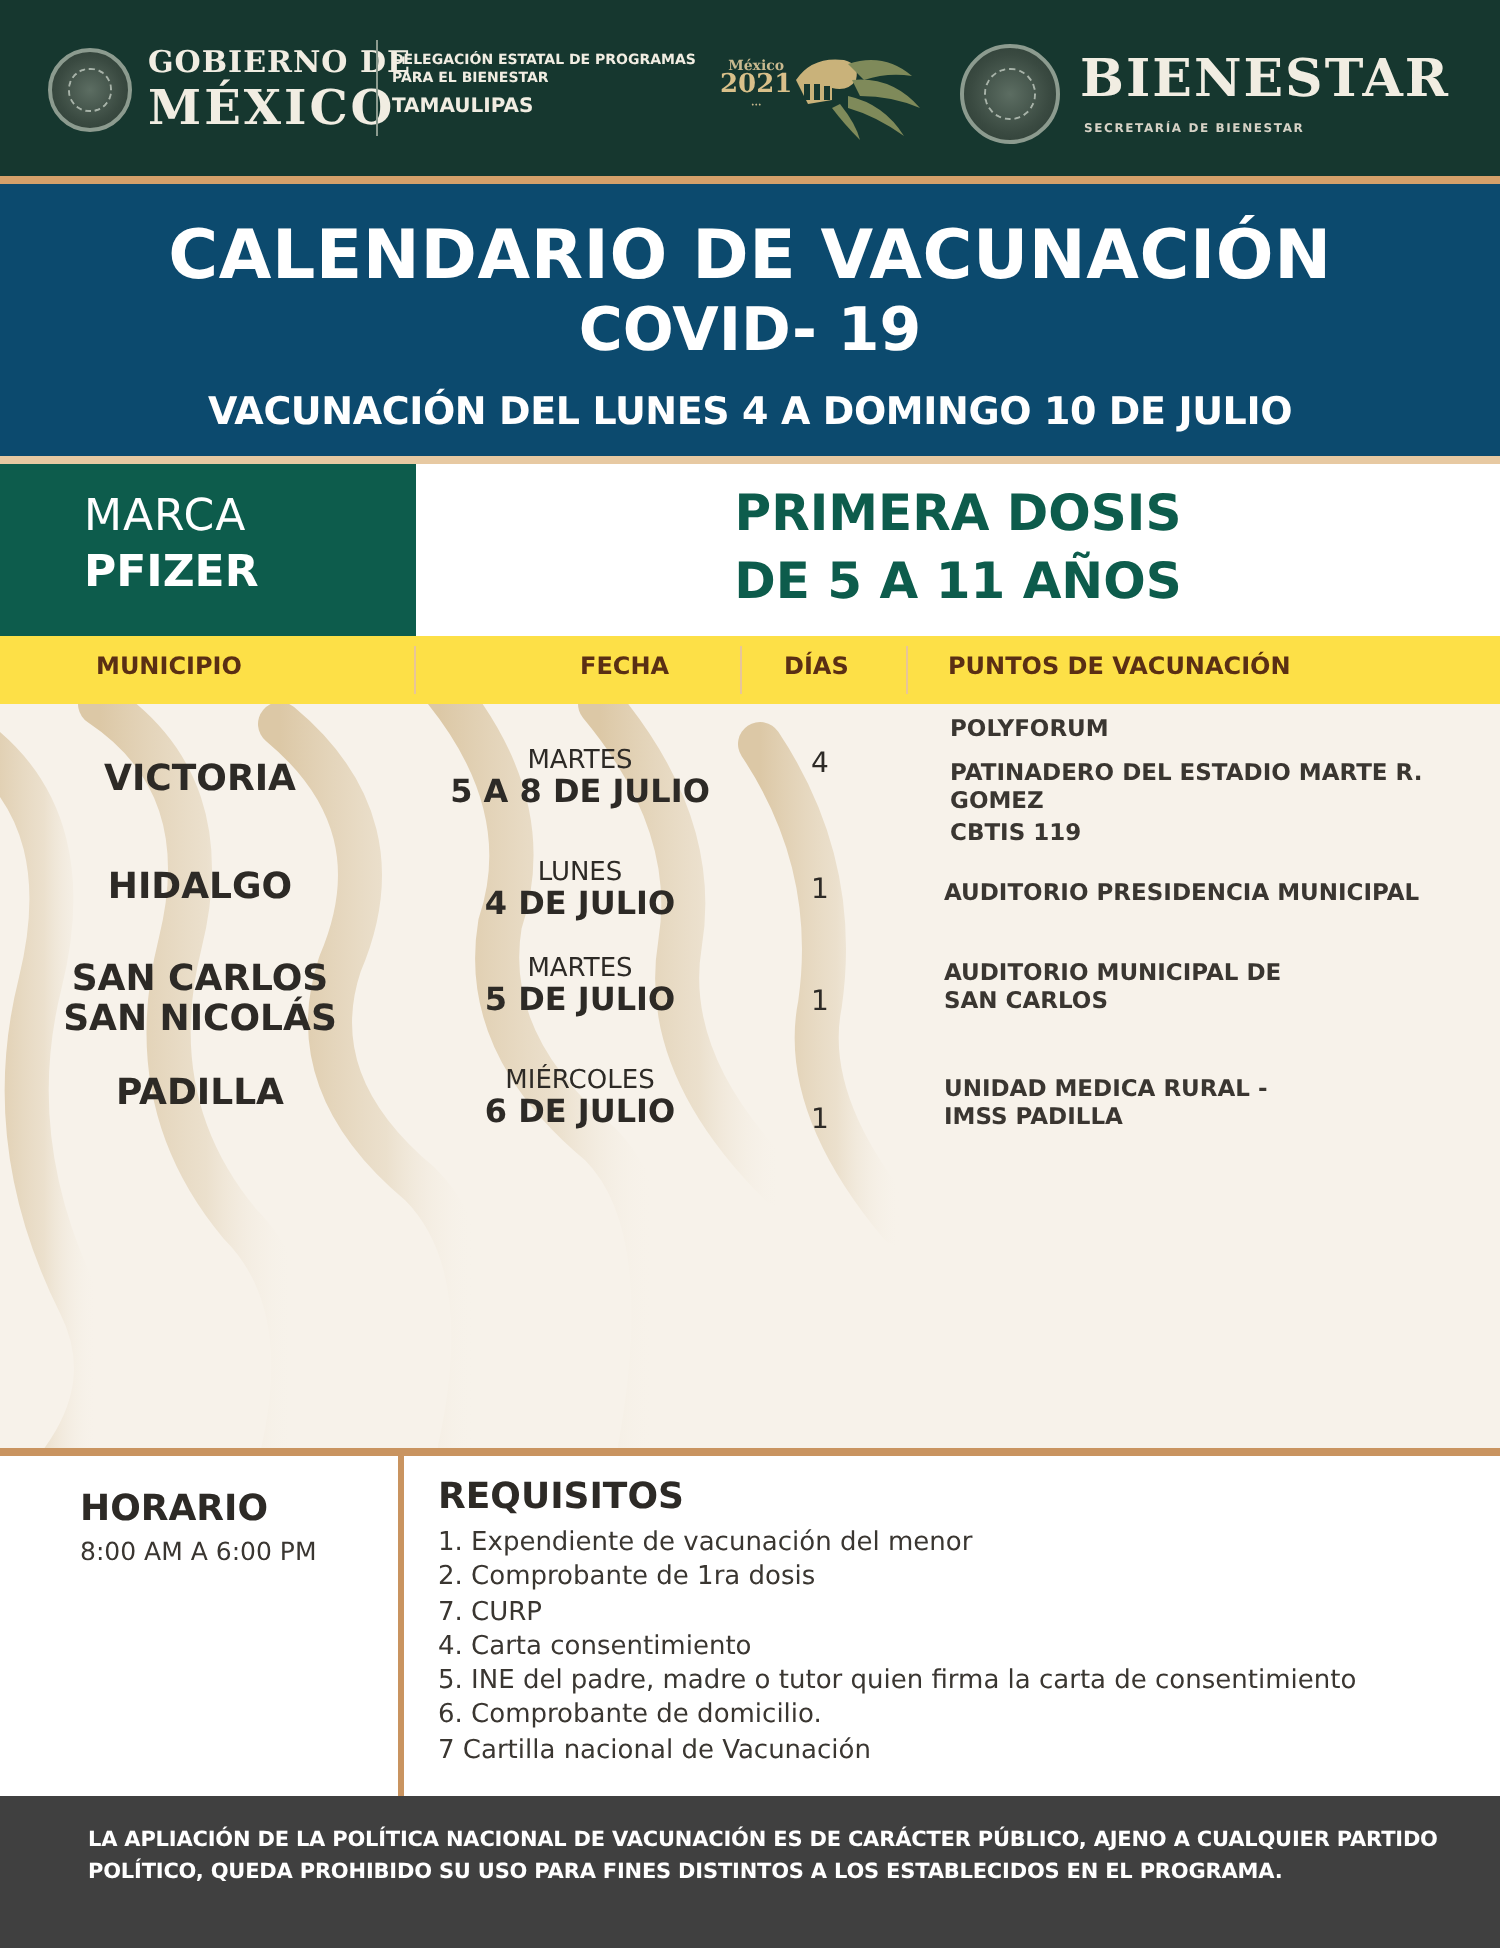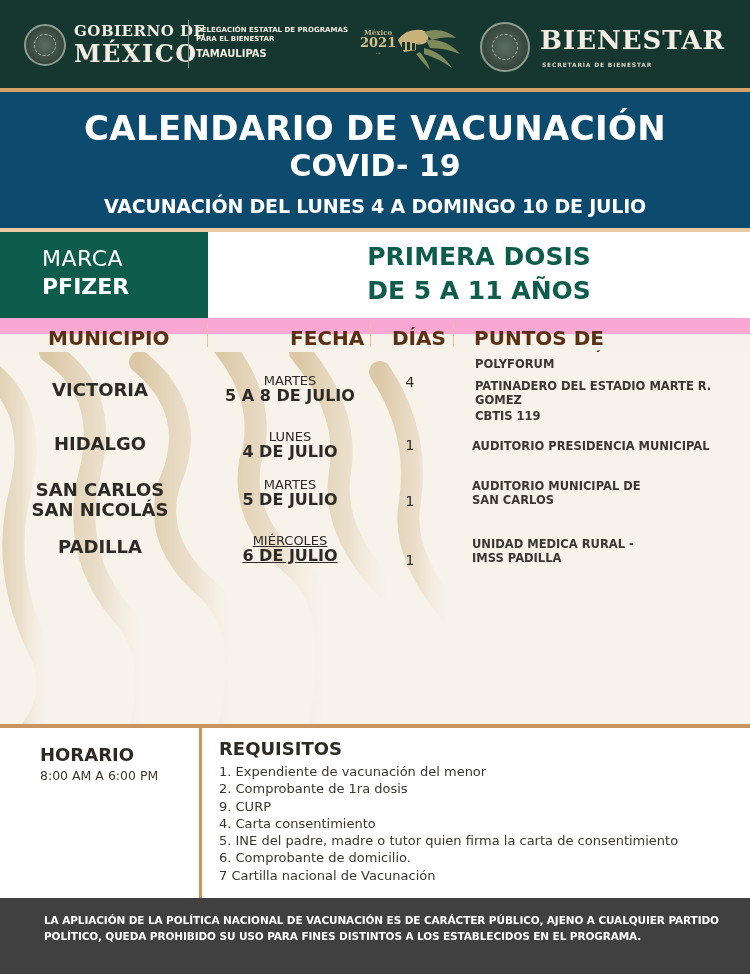--- a/index.html
+++ b/index.html
@@ -34,21 +34,21 @@
 
   
   .brand { position: absolute; left: 0; top: 232px; width: 208px; height: 86px; background: #0d5c4c; color: #ffffff; }
   .brand .m { position: absolute; left: 42px; top: 14px; font-size: 22px; font-weight: normal; letter-spacing: 0.5px; }
   .brand .p { position: absolute; left: 42px; top: 42px; font-size: 22px; font-weight: bold; }
   .dose { position: absolute; left: 208px; top: 232px; width: 542px; height: 86px; background: #ffffff; color: #0d5c4c; text-align: center; font-weight: bold; }
   .dose .d1 { position: absolute; left: 0; width: 542px; top: 10px; font-size: 25px; }
   .dose .d2 { position: absolute; left: 0; width: 542px; top: 44px; font-size: 25px; }
 
   
-  .colhead { position: absolute; left: 0; top: 318px; width: 750px; height: 16px; background: #f9a8d4; color: #5a2f14; font-weight: bold; font-size: 20px; }
+  .colhead { position: absolute; left: 0; top: 318px; width: 750px; height: 34px; background: #fde047; color: #5a2f14; font-weight: bold; font-size: 12px; }
   .colhead span { position: absolute; top: 8px; }
   .colhead .sep { position: absolute; top: 5px; width: 1px; height: 24px; background: #e8c598; }
 
   
   .tbody { position: absolute; left: 0; top: 352px; width: 750px; height: 372px; background: #f7f2ea; overflow: hidden; }
   .pattern { position: absolute; left: 0; top: 0; width: 560px; height: 372px; }
   .cell { position: absolute; color: #2d2a26; }
   .mun { font-weight: bold; font-size: 18px; text-align: center; line-height: 1.1; width: 200px; left: 0; }
   .fecha { text-align: center; width: 160px; left: 210px; line-height: 1.05; }
   .fecha .day { font-size: 13px; }
@@ -181,39 +181,39 @@
     <div>SAN NICOLÁS</div>
   </div>
   <div class="cell fecha" style="top:126px;">
     <div class="day">MARTES</div>
     <div class="date">5 DE JULIO</div>
   </div>
   <div class="cell dias" style="top:141px;">1</div>
   <div class="cell punto" style="top:128px;left:472px;width:170px;">AUDITORIO MUNICIPAL DE SAN CARLOS</div>
 
   <div class="cell mun" style="top:185px;">PADILLA</div>
-  <div class="cell fecha" style="top:182px;text-decoration:underline;">
+  <div class="cell fecha" style="top:182px;">
     <div class="day">MIÉRCOLES</div>
     <div class="date">6 DE JULIO</div>
   </div>
   <div class="cell dias" style="top:200px;">1</div>
   <div class="cell punto" style="top:186px;left:472px;width:175px;">UNIDAD MEDICA RURAL - IMSS PADILLA</div>
 </div>
 
 <div class="gold-line" style="top:724px;height:5px;background:#c99460;"></div>
 
 <div class="info">
   <div class="hor-title">HORARIO</div>
   <div class="hor-val">8:00 AM A 6:00 PM</div>
   <div class="vline"></div>
   <div class="req-title">REQUISITOS</div>
   <ul class="req-list">
     <li>1. Expendiente de vacunación del menor</li>
     <li>2. Comprobante de 1ra dosis</li>
-    <li>9. CURP</li>
+    <li>7. CURP</li>
     <li>4. Carta consentimiento</li>
     <li>5. INE del padre, madre o tutor quien firma la carta de consentimiento</li>
     <li>6. Comprobante de domicilio.</li>
     <li>7 Cartilla nacional de Vacunación</li>
   </ul>
 </div>
 
 <div class="footer">
   <p>LA APLIACIÓN DE LA POLÍTICA NACIONAL DE VACUNACIÓN ES DE CARÁCTER PÚBLICO, AJENO A CUALQUIER PARTIDO POLÍTICO, QUEDA PROHIBIDO SU USO PARA FINES DISTINTOS A LOS ESTABLECIDOS EN EL PROGRAMA.</p>
 </div>

